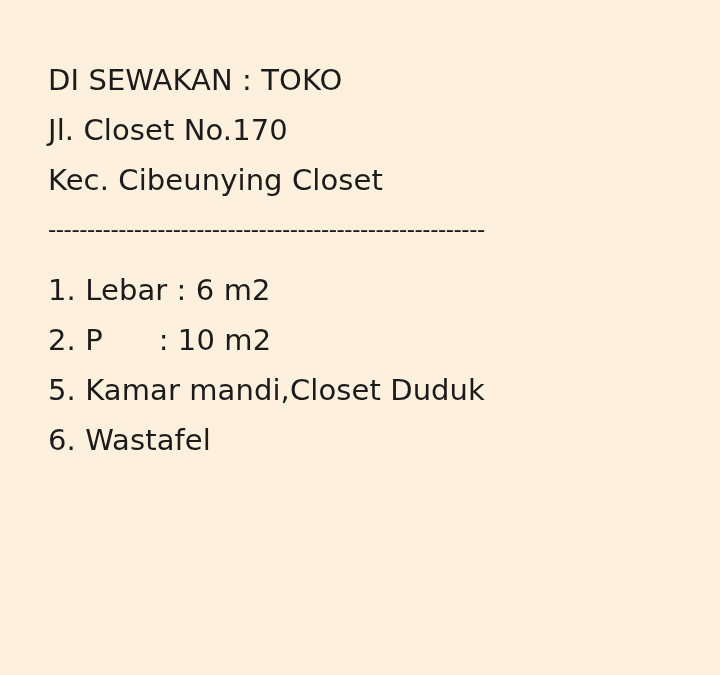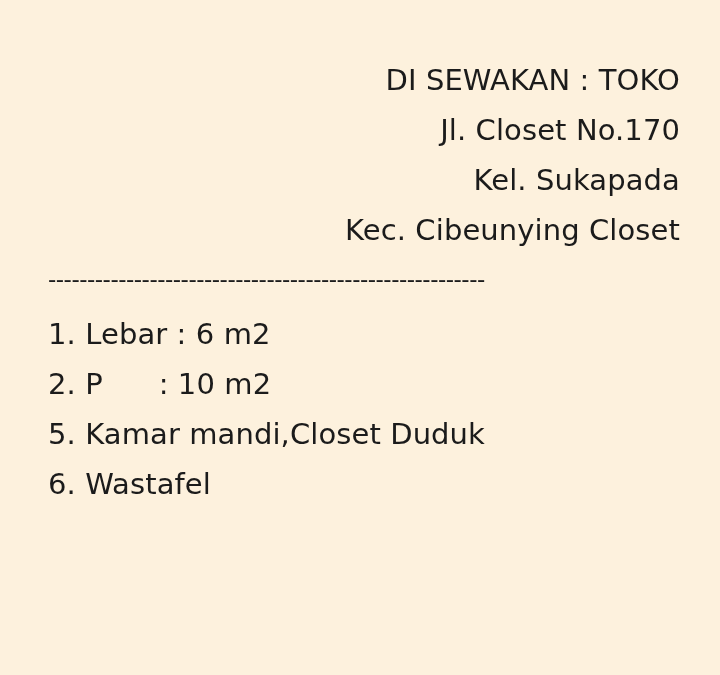--- a/index.html
+++ b/index.html
@@ -23,51 +23,49 @@
     position: relative;
   }
   .header-block {
     margin: 0;
   }
   .line {
     font-size: 29px;
     line-height: 50px;
     letter-spacing: 0.1px;
     white-space: pre;
-    text-align: right;
   }
   .divider {
     font-size: 23px;
     line-height: 40px;
     letter-spacing: -0.5px;
     color: #1b1b1b;
     white-space: pre;
     overflow: hidden;
     margin-top: 4px;
     margin-bottom: 4px;
   }
   .list-block {
-    margin-top: 10px;
+    margin-top: 16px;
   }
   .list-item {
     font-size: 29px;
     line-height: 50px;
     white-space: pre;
     letter-spacing: 0.1px;
   }
 </style>
 </head>
 <body>
 
 <div class="page">
 
   <div class="header-block">
     <div class="line">DI SEWAKAN : TOKO</div>
     <div class="line">Jl. Closet No.170</div>
-    <div class="line">Kel. Sukapada</div>
     <div class="line">Kec. Cibeunying Closet</div>
   </div>
 
   <div class="divider">--------------------------------------------------------</div>
 
   <div class="list-block">
     <div class="list-item">1. Lebar : 6 m2</div>
     <div class="list-item">2. P      : 10 m2</div>
     <div class="list-item">5. Kamar mandi,Closet Duduk</div>
     <div class="list-item">6. Wastafel</div>

